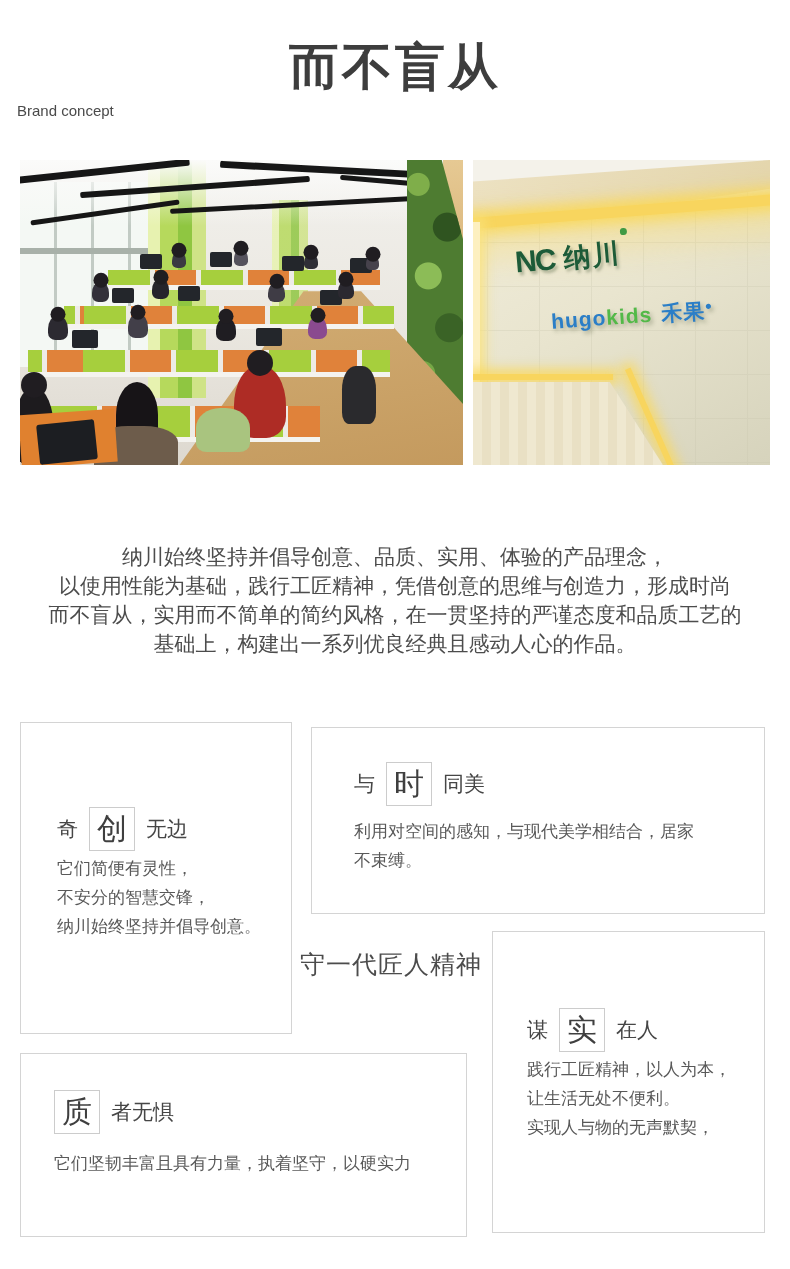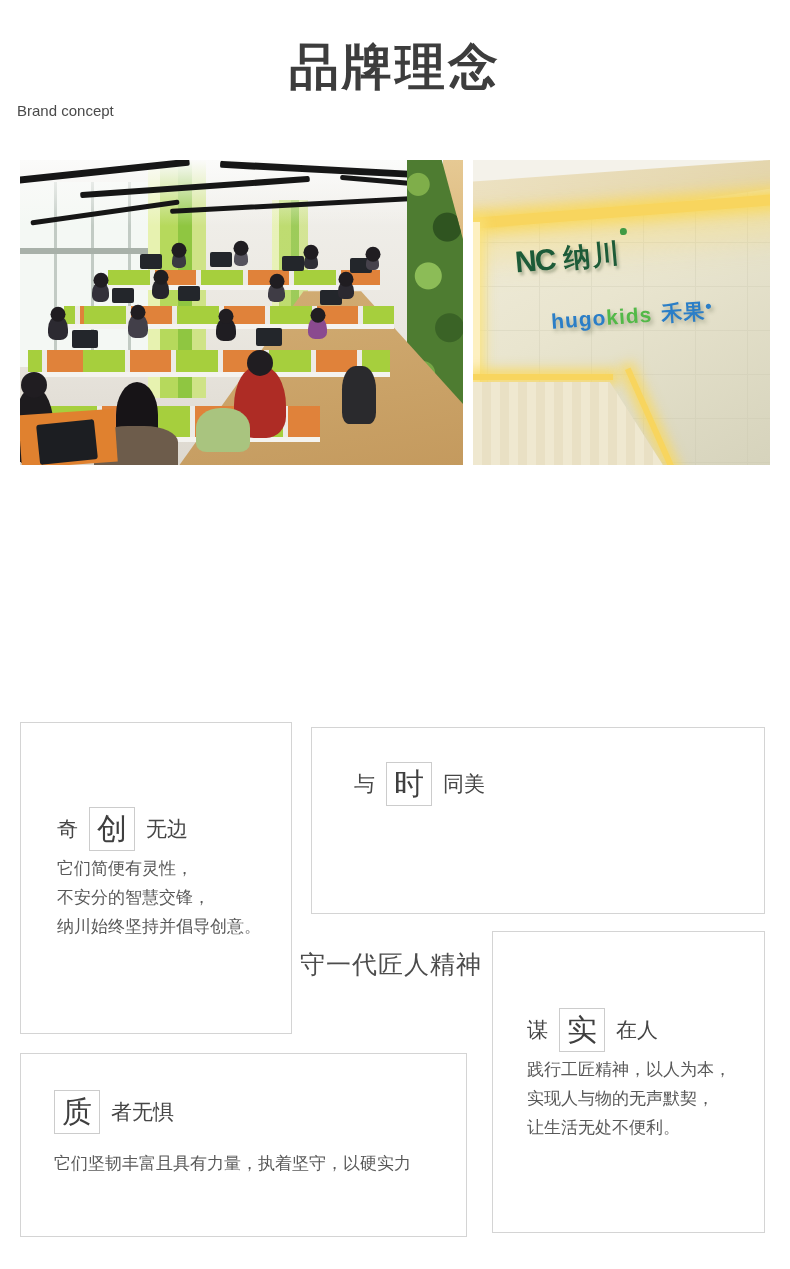--- a/index.html
+++ b/index.html
@@ -112,21 +112,21 @@
 
   
   .slogan { position:absolute; left:300px; top:948px; width:190px;
     font-size:25px; line-height:33px; color:#4c4c4c; letter-spacing:1px; }
 </style>
 </head>
 <body>
 
 <div class="page">
 
-  <h1 class="page-title">品牌理念</h1>
+  <h1 class="page-title">而不盲从</h1>
   <div class="page-subtitle">Brand concept</div>
 
   <div class="photo photo-office">
     <div class="win-left"></div>
     <div class="win-bar"></div>
     <div class="gcol" style="left:128px;top:0;width:58px;height:238px;"></div>
     <div class="gcol" style="left:252px;top:40px;width:36px;height:150px;opacity:.85;"></div>
     <div class="ceilwash"></div>
     <div class="cbar" style="left:-10px;top:8px;width:180px;height:7px;transform:rotate(-6deg);"></div>
     <div class="cbar" style="left:60px;top:24px;width:230px;height:6px;transform:rotate(-4deg);"></div>
@@ -182,56 +182,66 @@
     <div class="glow-diag"></div>
     <div class="wood-lower"></div>
     <div class="nc-logo">
       <span class="nc-mark">NC</span>
       <span class="nc-han">纳川</span>
       <span class="nc-dot"></span>
     </div>
     <div class="hugo-logo"><span class="hugo">hugo</span><span class="kids">kids</span><span class="hegu">禾果</span><span class="hdot">●</span></div>
   </div>
 
+  <div class="intro serif">
+    <div>纳川始终坚持并倡导创意、品质、实用、体验的产品理念，</div>
+    <div>以使用性能为基础，践行工匠精神，凭借创意的思维与创造力，形成时尚</div>
+    <div>而不盲从，实用而不简单的简约风格，在一贯坚持的严谨态度和品质工艺的</div>
+    <div>基础上，构建出一系列优良经典且感动人心的作品。</div>
+  </div>
 
   <div class="cbox box-creative serif">
     <div class="chead">
       <span class="side">奇</span>
       <span class="boxed">创</span>
       <span class="side">无边</span>
     </div>
     <div class="cbody">
       <div>它们简便有灵性，</div>
       <div>不安分的智慧交锋，</div>
       <div>纳川始终坚持并倡导创意。</div>
     </div>
   </div>
 
   <div class="cbox box-time serif">
     <div class="chead">
       <span class="side">与</span>
       <span class="boxed">时</span>
       <span class="side">同美</span>
     </div>
+    <div class="cbody">
+      <div>利用对空间的感知，与现代美学相结合，居家</div>
+      <div>不束缚。</div>
+    </div>
   </div>
 
   <div class="slogan serif">
     <div>守一代匠人精神</div>
   </div>
 
   <div class="cbox box-pragmatic serif">
     <div class="chead">
       <span class="side">谋</span>
       <span class="boxed">实</span>
       <span class="side">在人</span>
     </div>
     <div class="cbody">
       <div>践行工匠精神，以人为本，</div>
+      <div>让生活无处不便利。</div>
       <div>实现人与物的无声默契，</div>
-      <div>让生活无处不便利。</div>
     </div>
   </div>
 
   <div class="cbox box-quality serif">
     <div class="chead">
 
       <span class="boxed">质</span>
       <span class="side">者无惧</span>
     </div>
     <div class="cbody">

